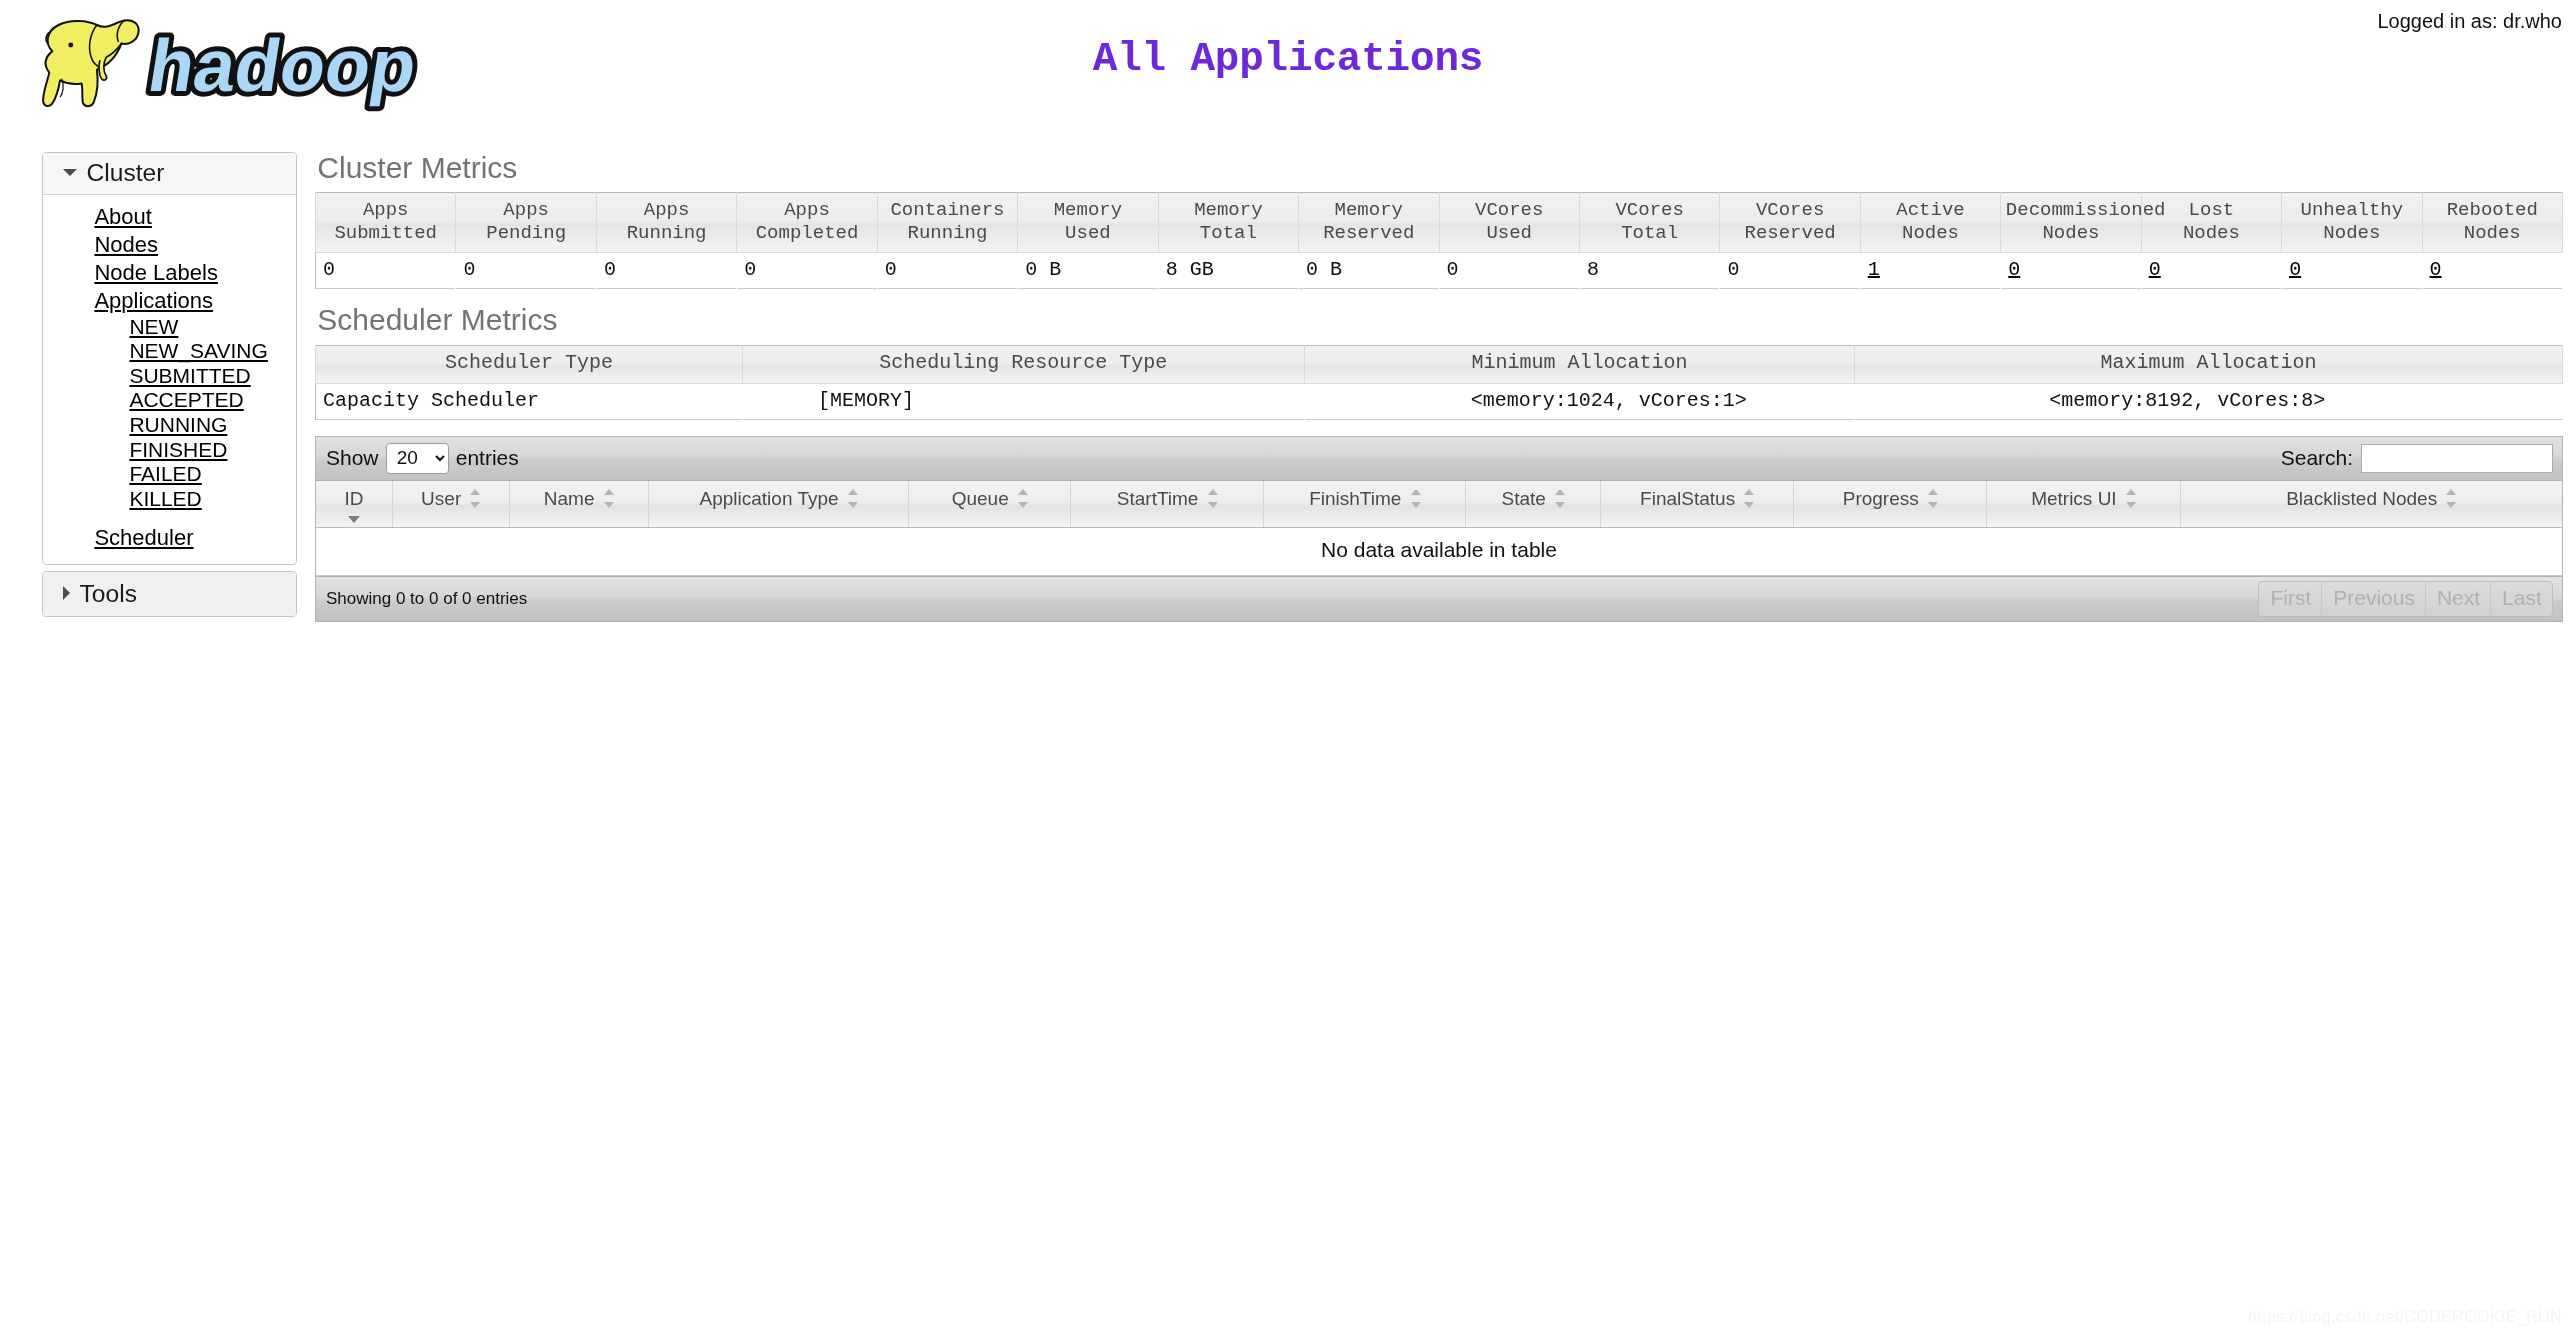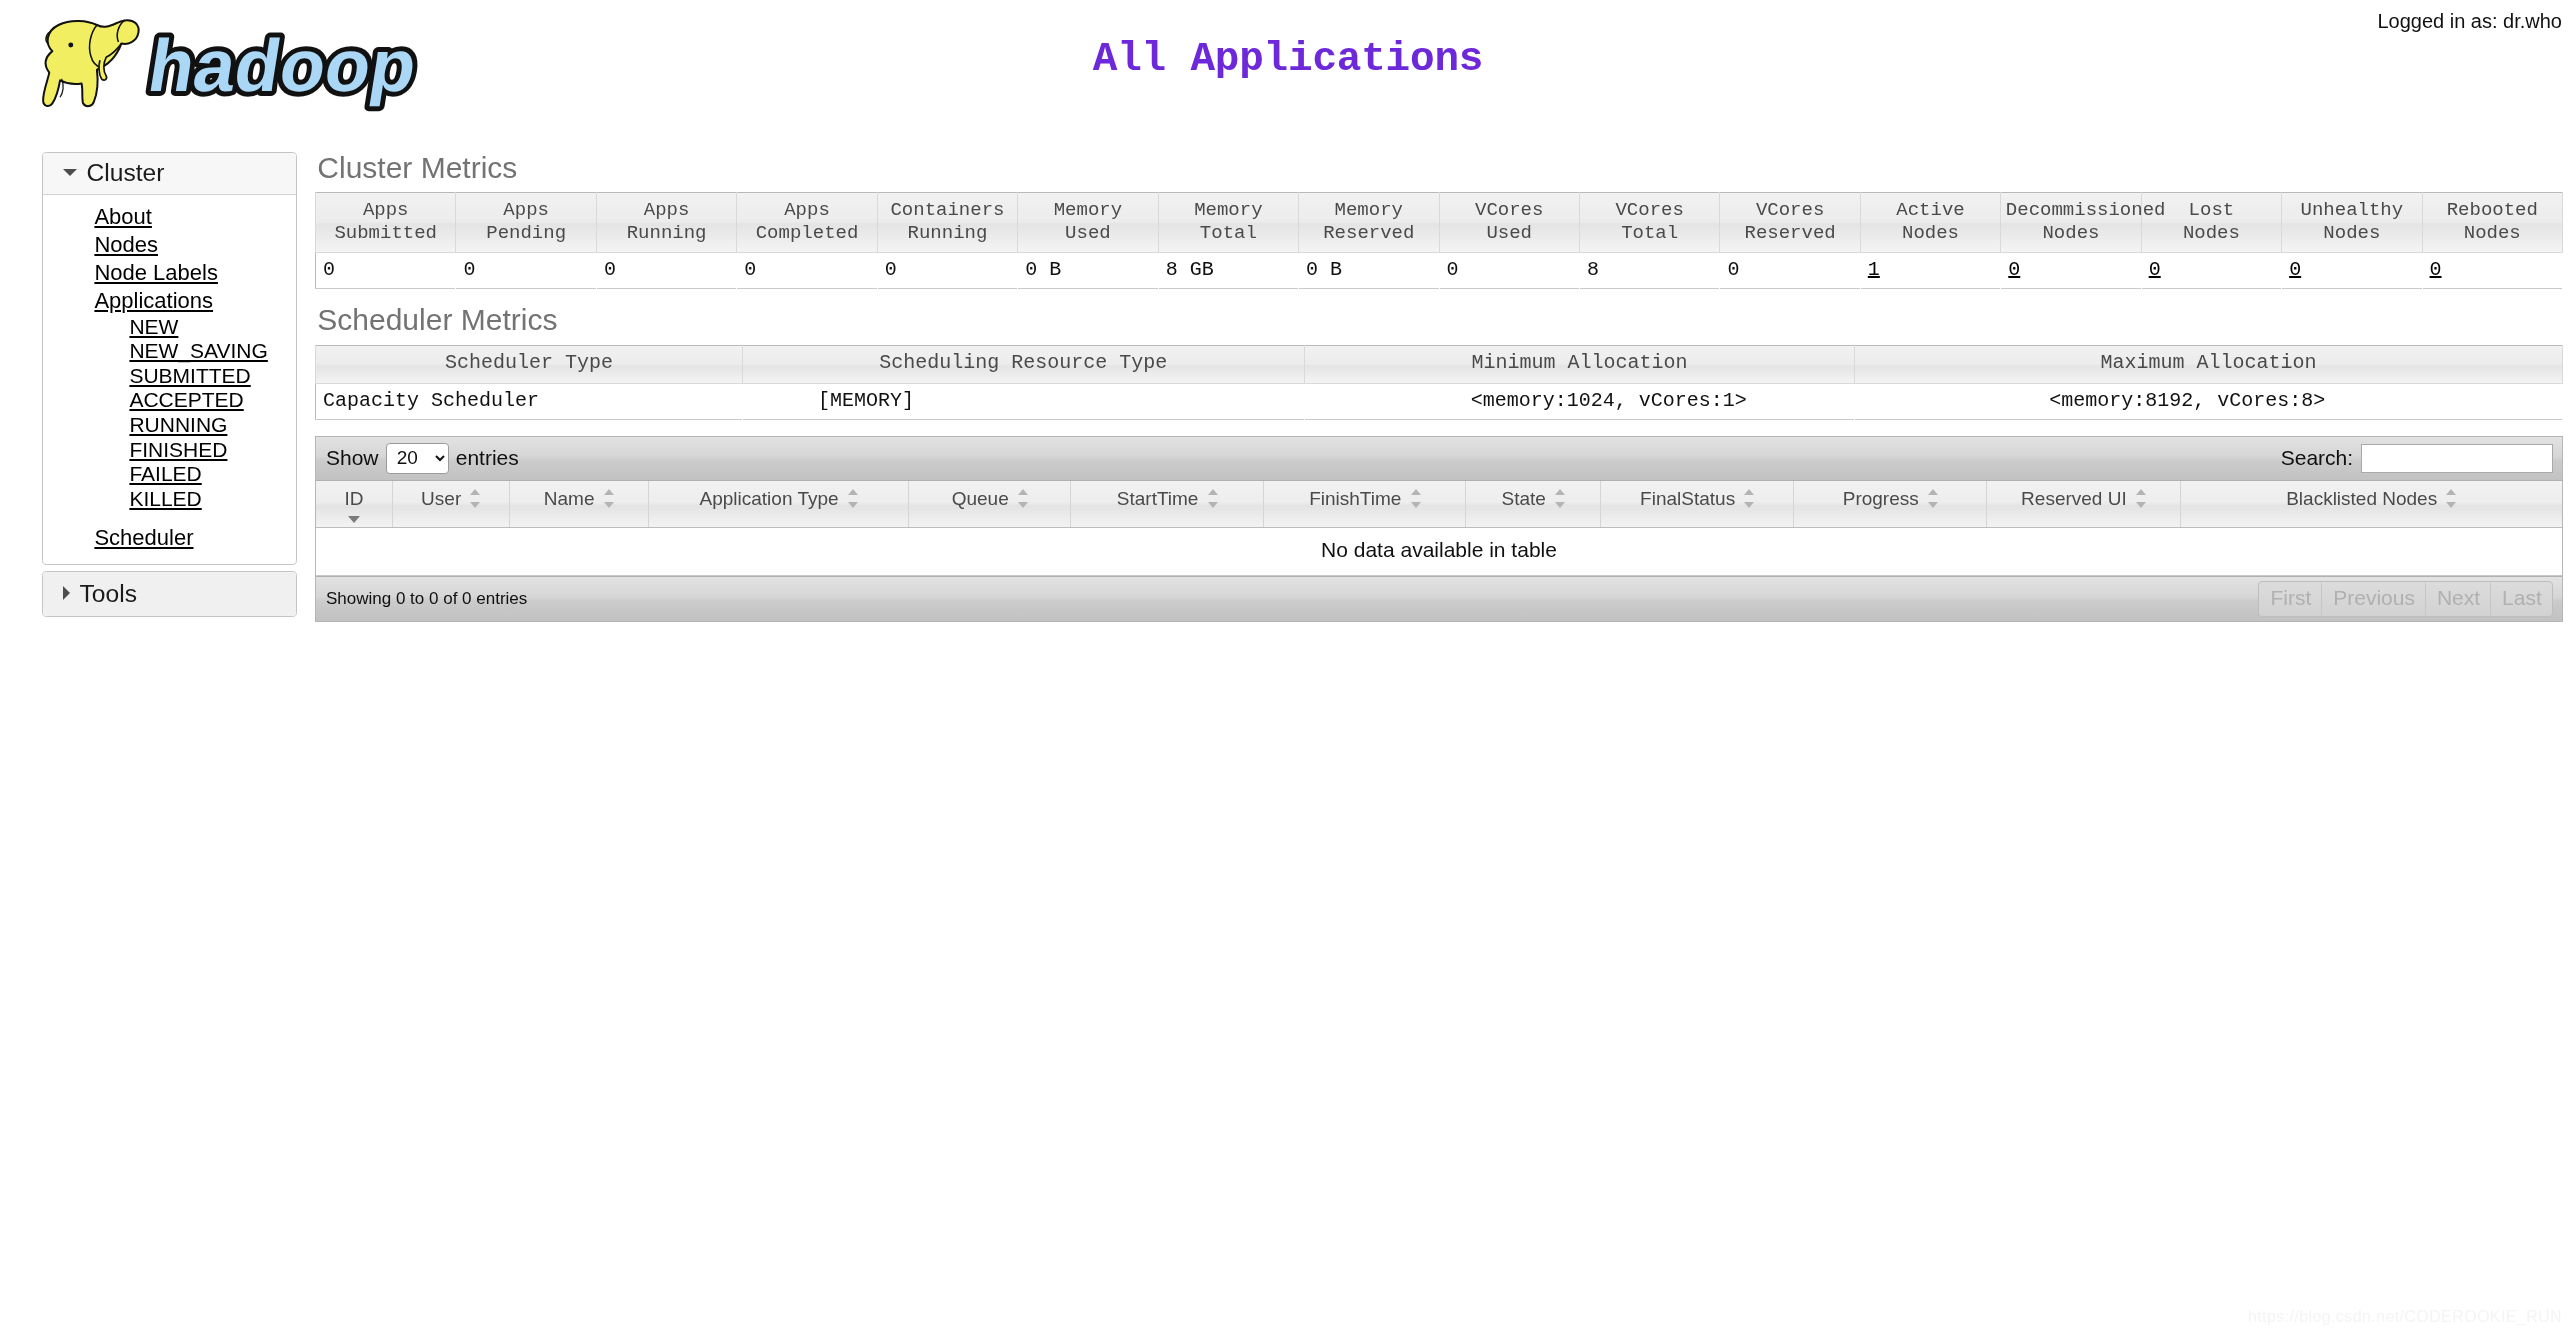--- a/index.html
+++ b/index.html
@@ -549,21 +549,21 @@
                 </span>
             </th>
             <th style="width:8.6%">
               <span class="th-inner">
                   <span>Progress</span>
                   <span class="sort-both"></span>
                 </span>
             </th>
             <th style="width:8.6%">
               <span class="th-inner">
-                  <span>Reserved UI</span>
+                  <span>Metrics UI</span>
                   <span class="sort-both"></span>
                 </span>
             </th>
             <th style="width:17%">
               <span class="th-inner">
                   <span>Blacklisted Nodes</span>
                   <span class="sort-both"></span>
                 </span>
             </th>
           </tr>

